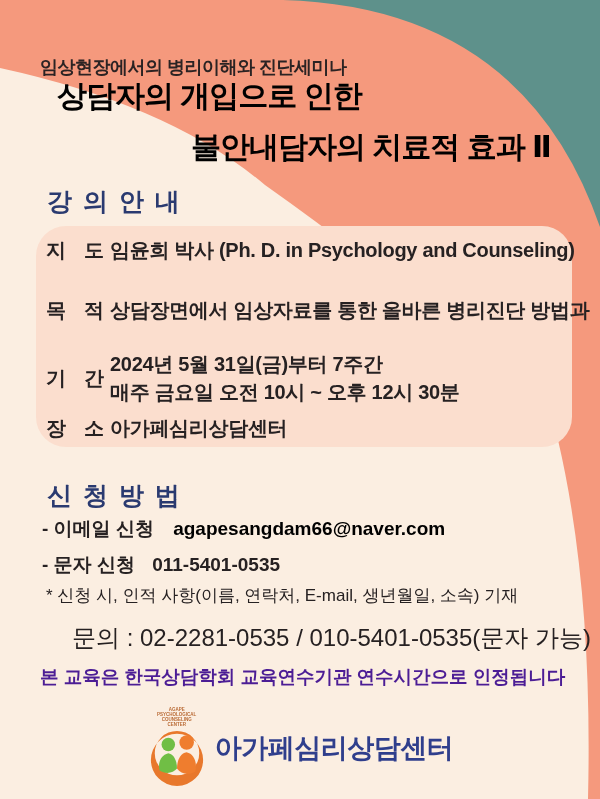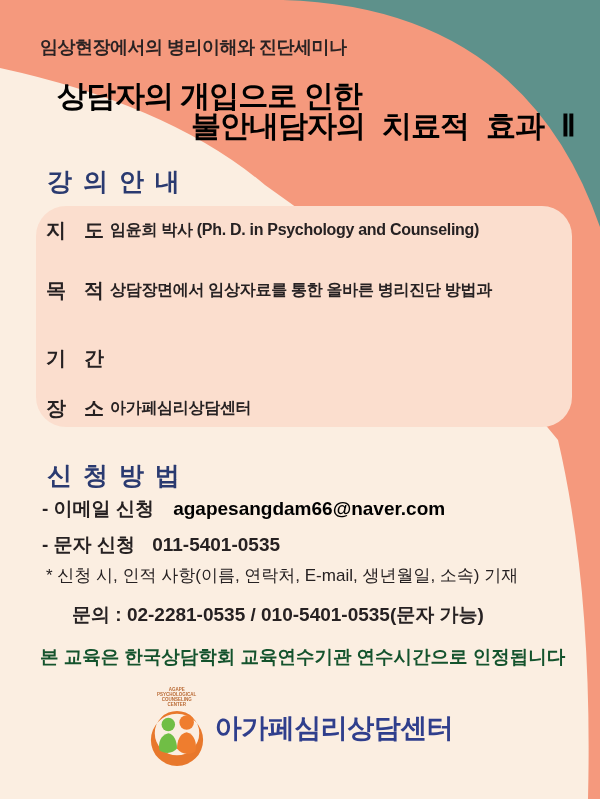--- a/index.html
+++ b/index.html
@@ -2,31 +2,31 @@
 <html><head>
 <meta charset="utf-8">
 <style>
   html,body{margin:0;padding:0;}
   body{font-family:"Liberation Sans","DejaVu Sans",sans-serif;}
   .poster{
     position:relative;width:600px;height:799px;overflow:hidden;
     background:#F5997D;
   }
   .bg{position:absolute;left:0;top:0;width:600px;height:799px;display:block;}
-  .abs{position:absolute;}
+  .abs{position:absolute;margin-top:20px;}
   .kicker{
     left:40px;top:35px;font-size:18px;font-weight:700;color:#2B2323;
     letter-spacing:-0.5px;
   }
   .title{
     font-size:30px;font-weight:800;color:#000000;letter-spacing:-1px;
     line-height:34px;margin:16px;
   }
   .title.l1{left:41px;top:63px;}
-  .title.l2{left:175px;top:95px;font-family:Liberation Mono, monospace;}
+  .title.l2{left:175px;top:114px;}
   .sec-h{
     font-size:25px;font-weight:800;color:#2A3A70;letter-spacing:2px;
   }
   .sec-h.lecture{left:47px;top:165px;}
   .sec-h.apply{left:47px;top:459px;}
   .card{
     left:36px;top:206px;width:536px;height:221px;border-radius:30px;
     background:#FBDECE;
   }
   .card-row{
@@ -35,31 +35,31 @@
   }
   .card-row.r1{top:10px;height:28px;}
   .card-row.r2{top:55px;height:58px;}
   .card-row.r3{top:123px;height:58px;}
   .card-row.r4{top:188px;height:28px;}
   .row-label{
     width:58px;display:flex;justify-content:space-between;flex:0 0 58px;
     font-size:20px;font-weight:800;align-self:center;
   }
   .row-value{
-    margin-left:6px;font-size:16px;font-weight:700;line-height:28px;
+    margin-left:6px;font-size:20px;font-weight:700;line-height:28px;
     letter-spacing:-0.3px;white-space:nowrap;
   }
   .line{font-size:19px;font-weight:700;color:#262122;white-space:nowrap;}
   .email-line{left:42px;top:496px;}
   .email{color:#000000;margin-left:14px;cursor:pointer;}
   .sms-line{left:42px;top:532px;}
   .sms-number{margin-left:12px;}
   .note{left:46px;top:564px;font-size:17px;font-weight:400;color:#262122;white-space:nowrap;}
-  .inquiry{left:72px;top:602px;font-size:19px;font-weight:700;color:#262122;white-space:nowrap;}
-  .accred{left:40px;top:644px;font-size:18.5px;font-weight:700;color:#14532d;white-space:nowrap;text-align:right;}
+  .inquiry{left:72px;top:602px;font-size:24px;font-weight:400;color:#262122;white-space:nowrap;}
+  .accred{left:40px;top:644px;font-size:18.5px;font-weight:700;color:#4c1d95;white-space:nowrap;text-align:right;}
   .logo-row{
     left:0;top:687px;width:600px;display:flex;justify-content:center;
     align-items:flex-start;
   }
   .logo-mark-wrap{width:60px;display:flex;flex-direction:column;align-items:center;}
   .logo-caption{
     width:48px;font-size:4.5px;line-height:5px;font-weight:700;color:#B96A35;
     text-align:center;text-transform:uppercase;
   }
   .logo-mark{display:block;margin-top:1px;}
@@ -104,20 +104,24 @@
       <div class="row-value">
         <div>상담장면에서 임상자료를 통한 올바른 병리진단 방법과</div>
       </div>
     </div>
 
     <div class="card-row r3">
       <div class="row-label">
         <span>기</span>
         <span>간</span>
       </div>
+      <div class="row-value">
+        <div>2024년 5월 31일(금)부터 7주간</div>
+        <div>매주 금요일 오전 10시 ~ 오후 12시 30분</div>
+      </div>
     </div>
 
     <div class="card-row r4">
       <div class="row-label">
         <span>장</span>
         <span>소</span>
       </div>
       <div class="row-value">아가페심리상담센터</div>
     </div>
 

